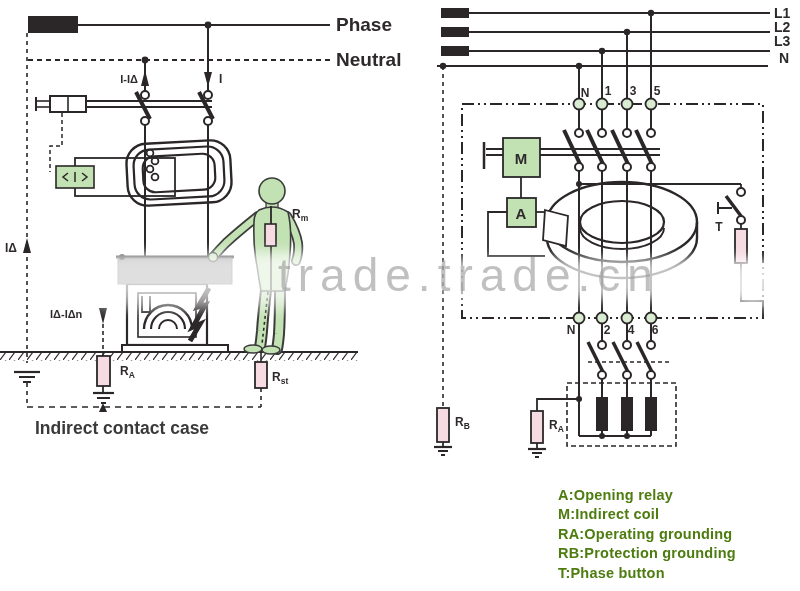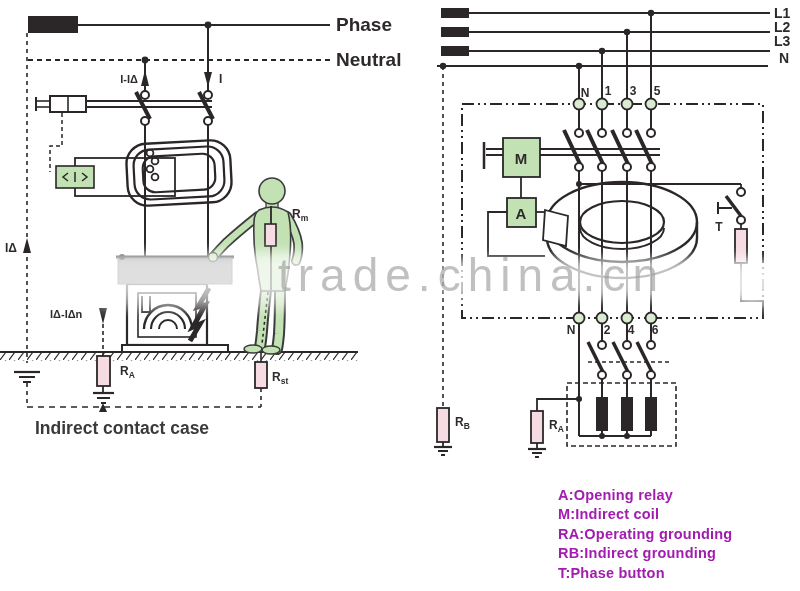--- a/index.html
+++ b/index.html
@@ -12,21 +12,21 @@
   #right-svg{left:430px;top:0;}
   .big-label{font-size:19px;font-weight:600;fill:#2e2a2b;}
   .sm-label{font-size:11px;font-weight:700;fill:#2e2a2b;}
   .md-label{font-size:12px;font-weight:700;fill:#2e2a2b;}
   .line-label{font-size:14px;font-weight:600;fill:#2e2a2b;}
   .sub{font-size:8.5px;font-weight:700;}
   .caption{font-size:17.5px;font-weight:600;fill:#3a3a3a;}
   .mbox-label{font-size:15px;font-weight:700;fill:#2e2a2b;}
   .legend{
     position:absolute;left:558px;top:486px;font-size:14.5px;font-weight:600;
-    color:#a21caf;line-height:19.4px;letter-spacing:.2px;
+    color:#4d7c0f;line-height:19.4px;letter-spacing:.2px;
   }
   .legend div{white-space:nowrap;}
   .watermark{
     position:absolute;left:278px;top:248px;font-size:46px;font-weight:400;
     color:#9b9b9b;opacity:.62;letter-spacing:7px;white-space:nowrap;z-index:30;
   }
   .smudge{position:absolute;background:rgba(255,255,255,.72);filter:blur(6px);border-radius:18px;z-index:20;}
   .smudge.s1{left:58px;top:252px;width:322px;height:44px;}
   .smudge.s2{left:440px;top:258px;width:330px;height:42px;}
   .smudge.s3{left:95px;top:290px;width:230px;height:20px;background:rgba(255,255,255,.5);}
@@ -345,23 +345,23 @@
       <line x1="4" y1="447" x2="22" y2="447" stroke="#2b2728" stroke-width="2.2"></line>
       <line x1="8" y1="451" x2="18" y2="451" stroke="#2b2728" stroke-width="2"></line>
       <line x1="11" y1="455" x2="15" y2="455" stroke="#2b2728" stroke-width="2"></line>
     </g>
   </svg>
 
   <div class="legend">
     <div>A:Opening relay</div>
     <div>M:Indirect coil</div>
     <div>RA:Operating grounding</div>
-    <div>RB:Indirect grounding</div>
+    <div>RB:Protection grounding</div>
     <div>T:Phase button</div>
   </div>
 
   <div class="smudge s1"></div>
   <div class="smudge s2"></div>
   <div class="smudge s3"></div>
   <div class="smudge s4"></div>
-  <div class="watermark">trade.china.cn</div>
+  <div class="watermark">trade.trade.cn</div>
 
 </div>
 
 </body></html>

